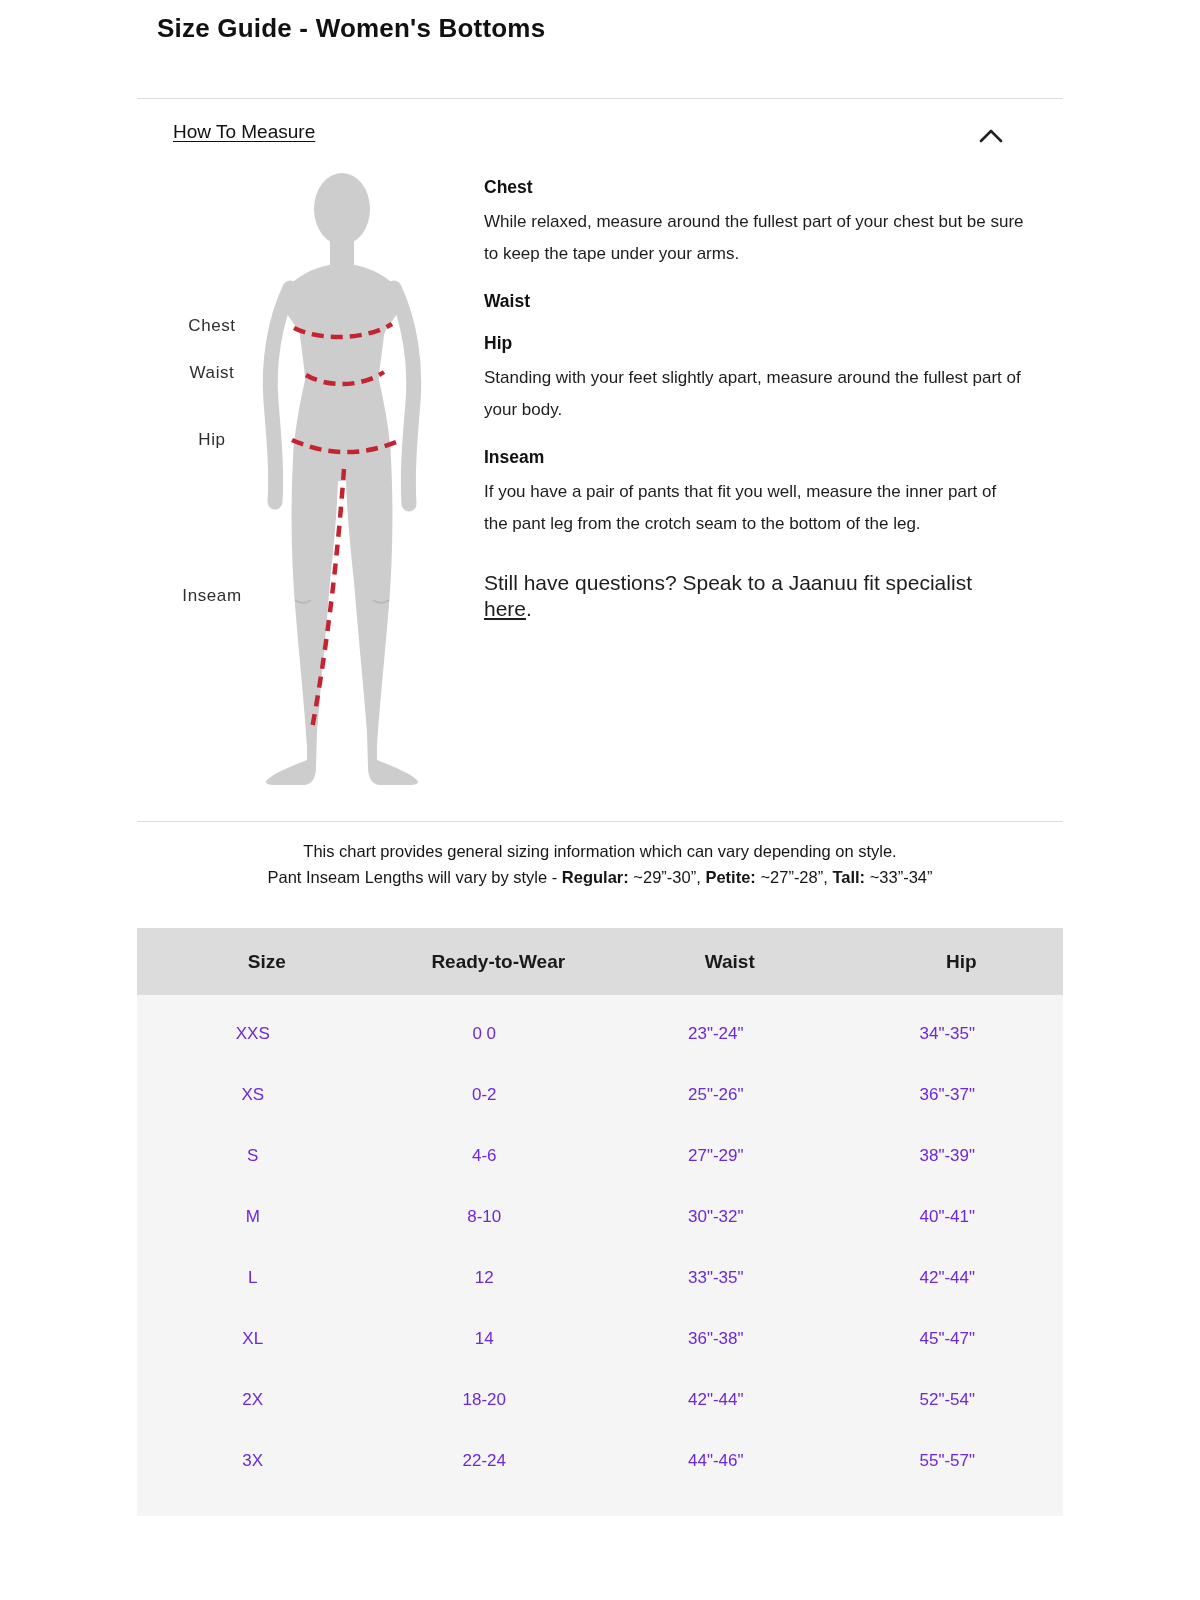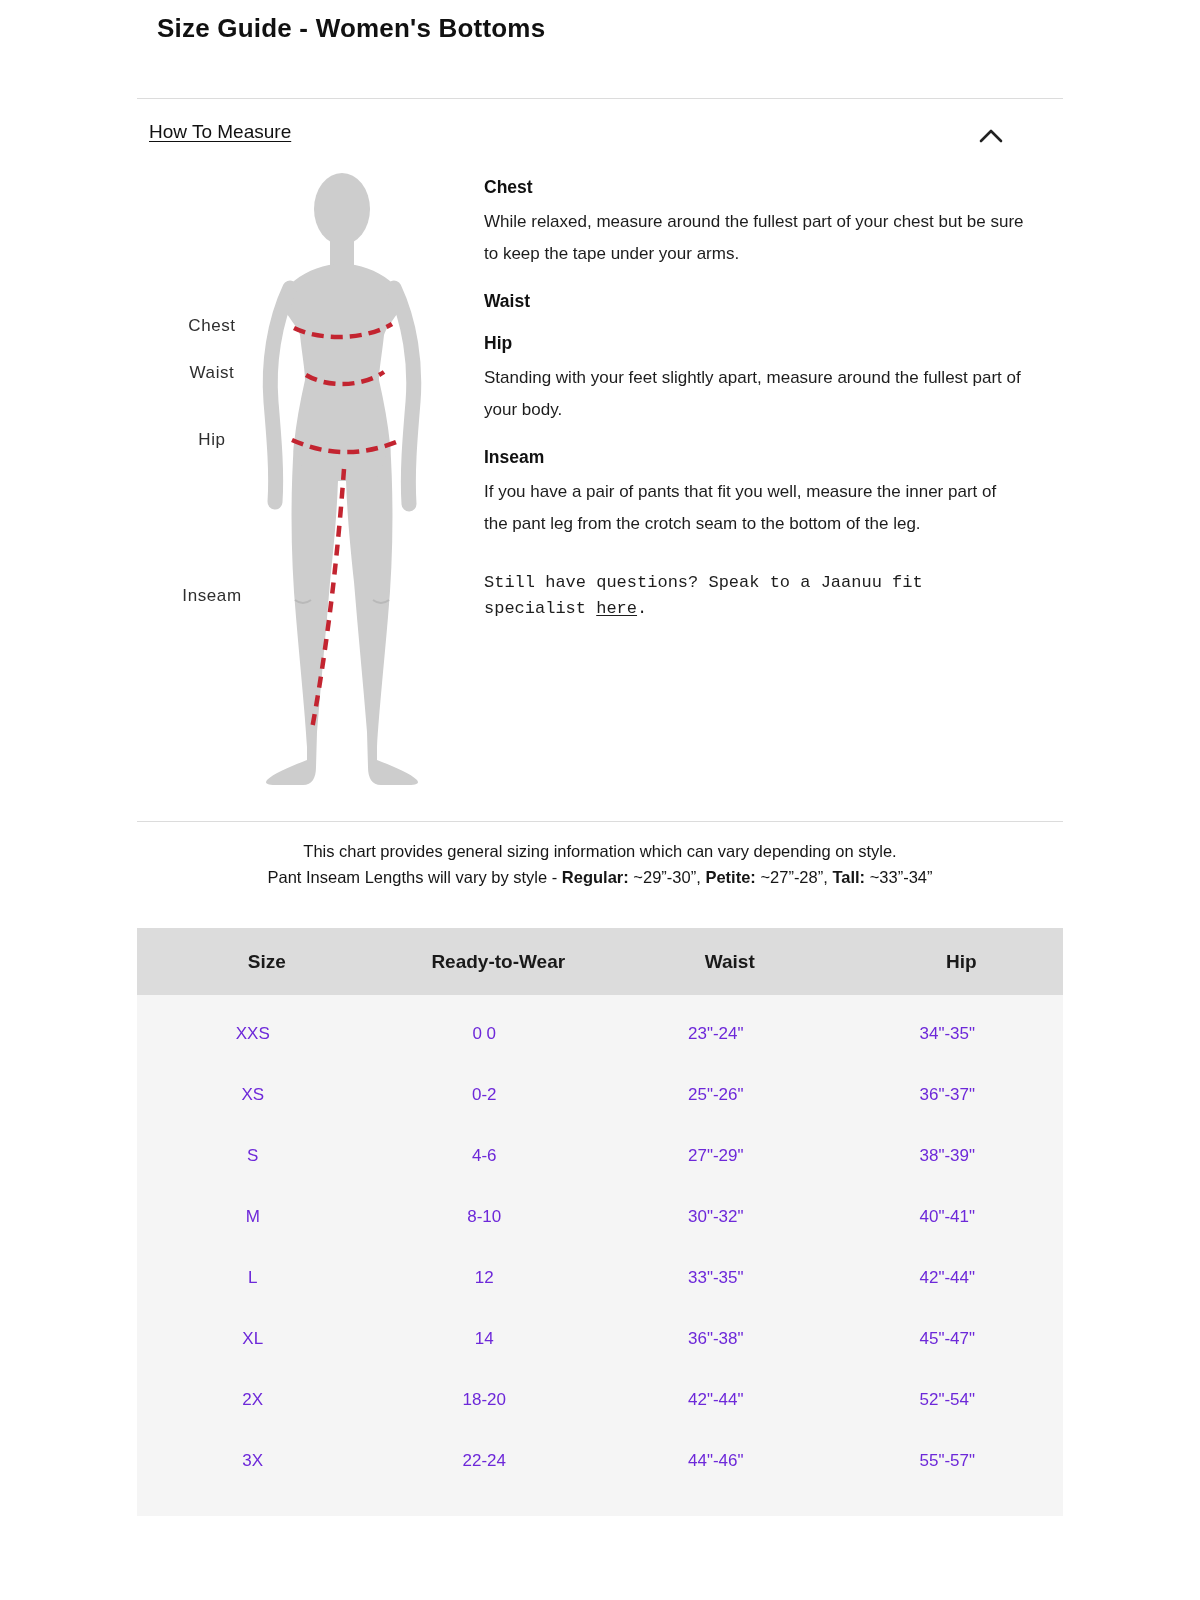--- a/index.html
+++ b/index.html
@@ -6,34 +6,34 @@
   html,body { background:#ffffff; }
   body { font-family:"Liberation Sans", sans-serif; color:#1d1d1d; }
   .page { position:relative; width:1200px; height:1600px; background:#fff; overflow:hidden; margin:0 auto; }
 
   .page-title { position:absolute; left:157px; top:13px; font-size:26px; font-weight:700; letter-spacing:.2px; color:#111; }
 
   .divider { position:absolute; left:137px; width:926px; height:1px; background:#dcdcdc; }
   .divider-1 { top:98px; }
   .divider-2 { top:821px; }
 
-  .htm-heading { position:absolute; left:149px; top:121px; font-size:19px; font-weight:500; color:#111;
+  .htm-heading { position:absolute; left:173px; top:121px; font-size:19px; font-weight:500; color:#111;
                  text-decoration:underline; text-underline-offset:3px; cursor:pointer; }
   .collapse-btn { position:absolute; left:974px; top:123px; width:34px; height:26px; display:flex; align-items:center; justify-content:center; cursor:pointer; background:none; border:none; }
 
   .figure-label { position:absolute; left:157px; width:110px; text-align:center; font-size:17px; letter-spacing:.6px; color:#2e2e2e; }
   .fl-0 { top:316px; } .fl-1 { top:363px; } .fl-2 { top:430px; } .fl-3 { top:586px; }
 
   .body-figure { position:absolute; left:258px; top:172px; width:172px; height:613px; }
 
   .measure-col { position:absolute; left:484px; top:177px; width:540px; }
   .m-section { margin-bottom:21px; }
   .m-section h4 { font-size:17.5px; font-weight:700; color:#111; margin:0 0 8px; line-height:21px; }
   .m-section p { font-size:17px; line-height:32px; color:#1d1d1d; margin:0; }
-  .questions { margin-top:30px; font-size:17px; line-height:26px; color:#1d1d1d;font-family:Liberation Mono, monospace; }
+  .questions { margin-top:30px; font-size:21px; line-height:26px; color:#1d1d1d; }
   .questions a { color:inherit; text-decoration:underline; text-underline-offset:2px; cursor:pointer; }
 
   .note { position:absolute; left:137px; top:838px; width:926px; text-align:center; font-size:16.5px; line-height:26px; color:#161616; }
   .note .b { font-weight:700; }
 
   .size-table { position:absolute; left:137px; top:928px; width:926px; }
   .st-head { display:flex; height:67px; background:#dcdcdc; align-items:center; }
   .st-head .cell { font-weight:700; font-size:19px; color:#1a1a1a;padding-left:28px; }
   .st-body { background:#f5f5f5; padding:8px 0 25px; }
   .st-row { display:flex; height:61px; align-items:center; }

